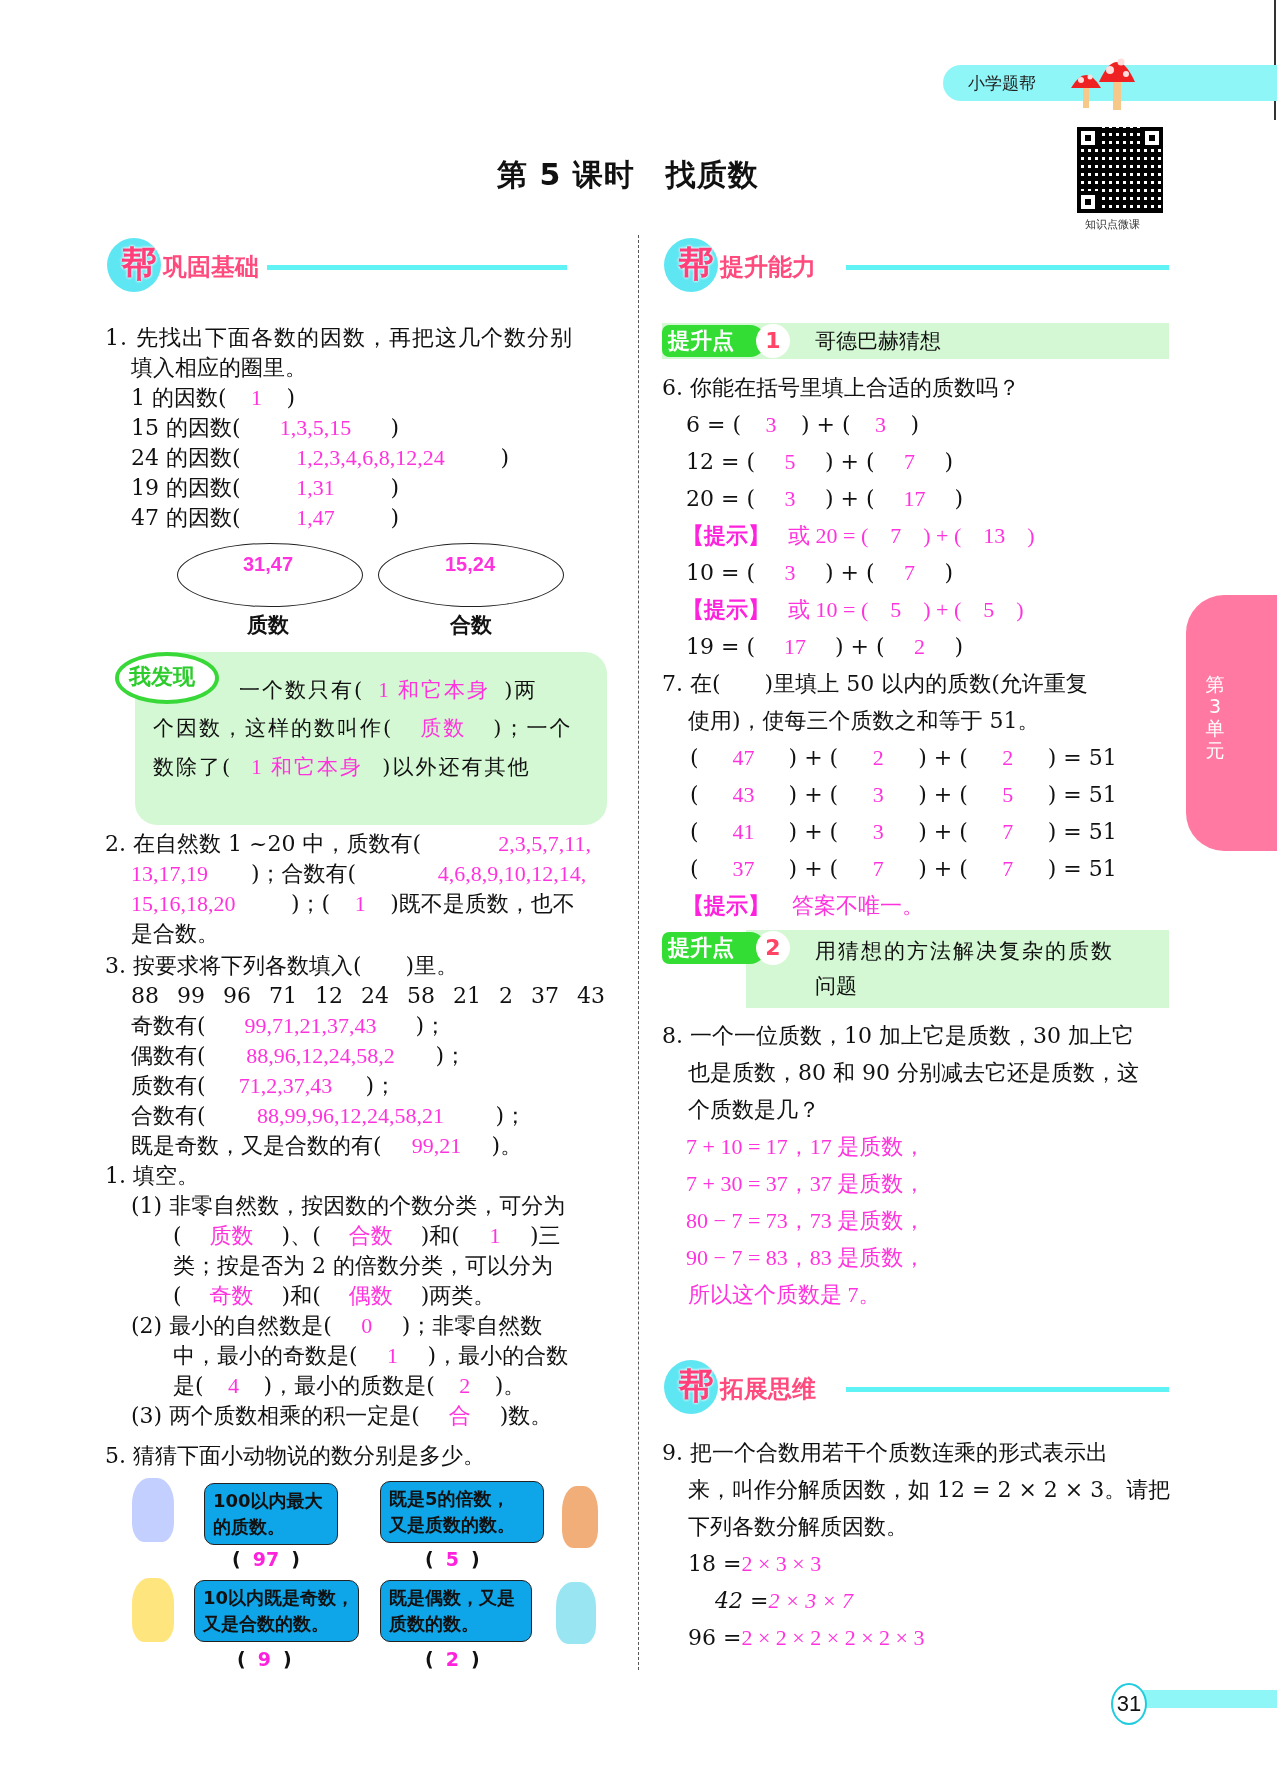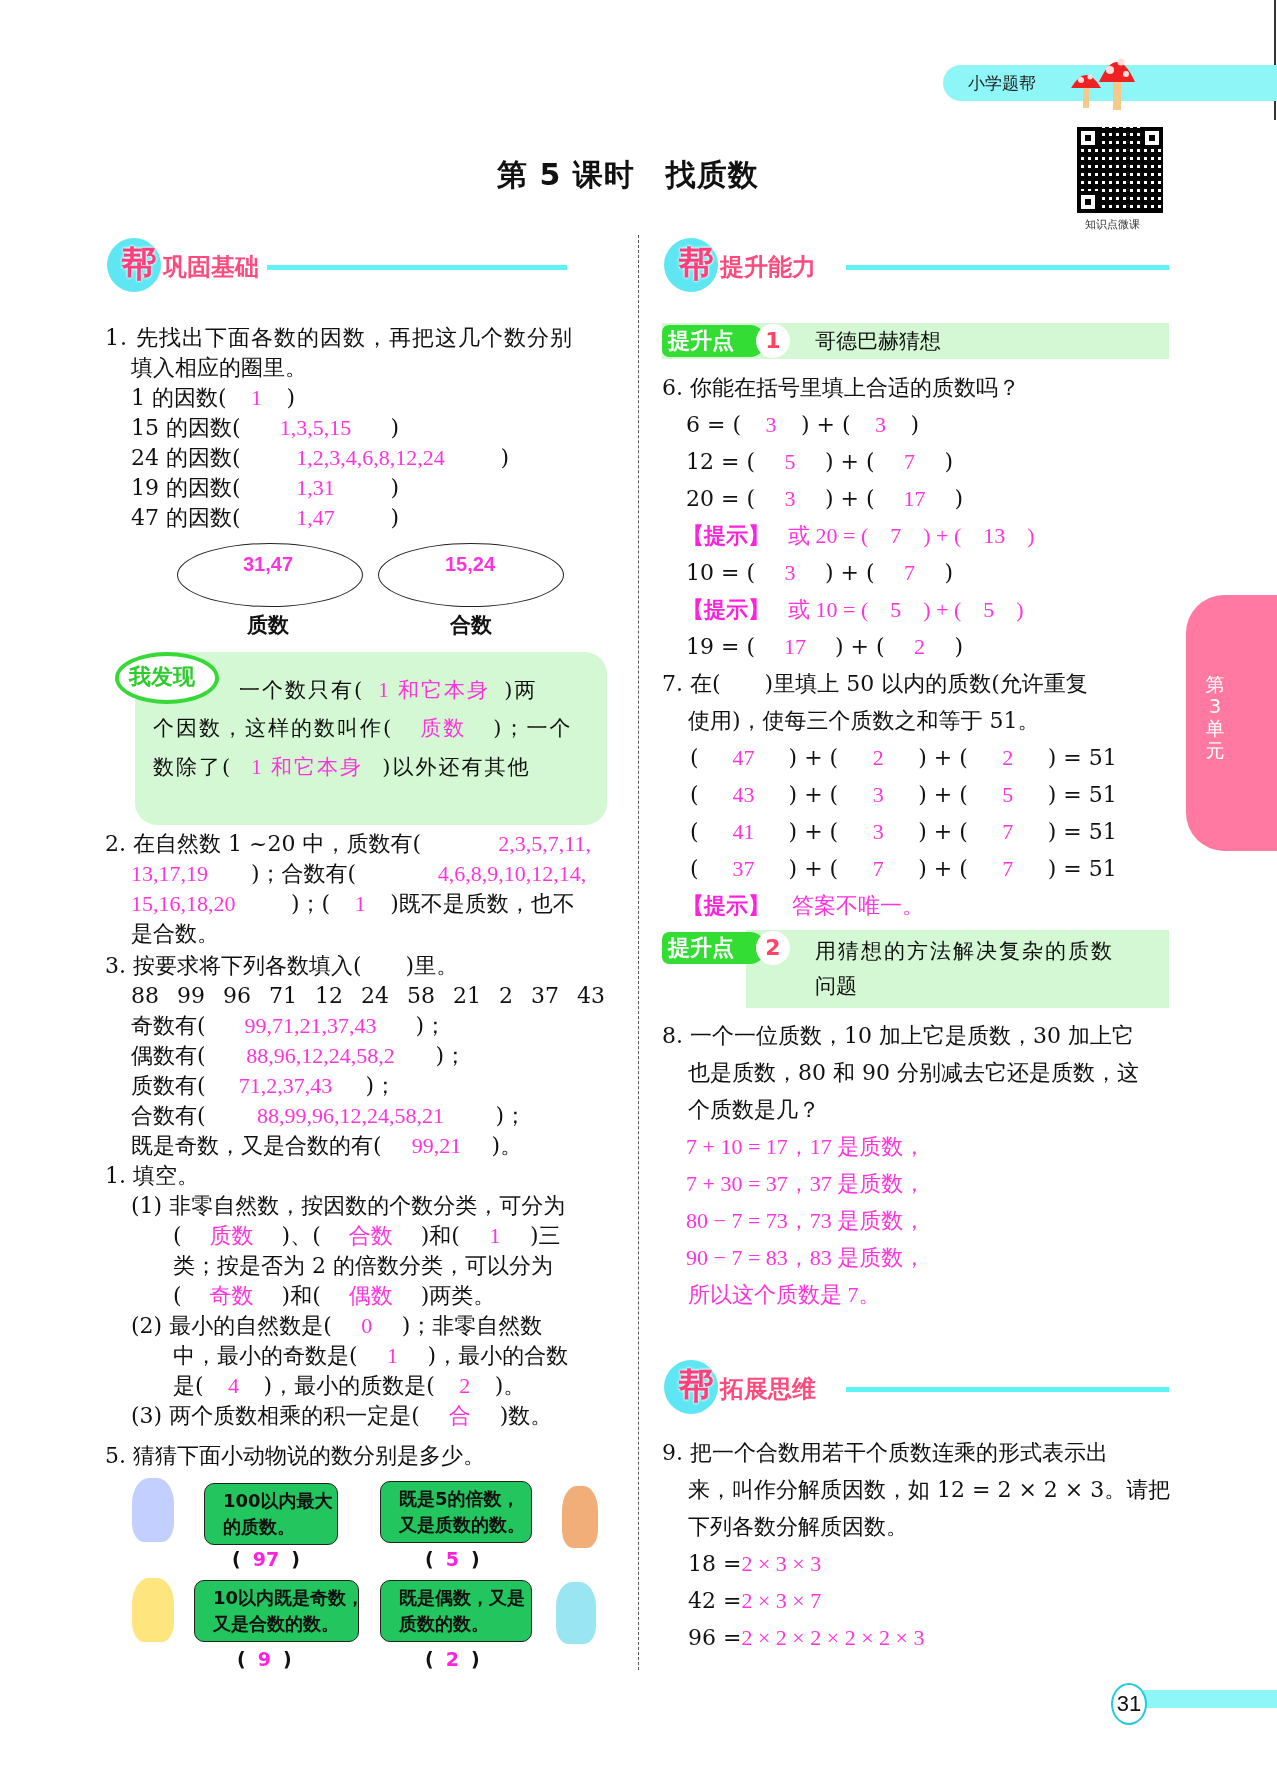--- a/index.html
+++ b/index.html
@@ -37,21 +37,21 @@
   .discover { position: absolute; left: 135px; top: 652px; width: 472px; height: 173px; background: #d5f8d4; border-radius: 22px; }
   .discover-tag { position: absolute; left: 115px; top: 652px; width: 104px; height: 52px; border: 4px solid #38d838; border-radius: 50%; background: #fff; }
   .discover-tag span { position: absolute; left: 10px; top: 6px; font-family: "DejaVu Sans", sans-serif; font-weight: bold; font-size: 22px; color: #2ccc2c; }
   .discover .txt { position: absolute; font-family: "DejaVu Serif", serif; font-size: 21px; line-height: 37px; white-space: nowrap; letter-spacing: 2px; }
 
   .oval { position: absolute; width: 186px; height: 64px; border: 1.5px solid #222; border-radius: 50%; }
   .oval-text { position: absolute; font-weight: bold; color: #ff33dd; font-size: 20px; font-family: "Liberation Sans", sans-serif; }
   .oval-label { position: absolute; font-family: "DejaVu Sans", sans-serif; font-weight: bold; font-size: 21px; }
 
   
-  .speech { position: absolute; border: 1.5px solid #222; border-radius: 10px; background: #22c55e; padding: 4px 18px; font-family: "DejaVu Sans", sans-serif; font-weight: bold; font-size: 18px; line-height: 26px; white-space: nowrap; }
+  .speech { position: absolute; border: 1.5px solid #222; border-radius: 10px; background: #0ea5e9; padding: 4px 8px; font-family: "DejaVu Sans", sans-serif; font-weight: bold; font-size: 18px; line-height: 26px; white-space: nowrap; }
   .animal { position: absolute; border-radius: 40% 40% 30% 30%; opacity: .85; }
   .guess { position: absolute; font-family: "DejaVu Sans", sans-serif; font-weight: bold; font-size: 19px; }
   .guess .v { color: #ff22dd; margin: 0 12px; }
 
   
   .boost { position: absolute; height: 36px; background: #d5f8d4; }
   .boost-badge { position: absolute; height: 32px; background: #33dd33; border-radius: 8px 18px 18px 8px; padding: 0 6px; }
   .boost-badge .t { font-family: "DejaVu Sans", sans-serif; font-weight: bold; color: #fff; font-size: 22px; line-height: 32px; }
   .boost-num { position: absolute; width: 34px; height: 34px; border-radius: 50%; background: #fff; color: #ff4466; font-family: "DejaVu Sans", sans-serif; font-weight: bold; font-size: 22px; text-align: center; line-height: 34px; }
   .boost-title { position: absolute; font-family: "DejaVu Sans", sans-serif; font-size: 21px; white-space: nowrap; line-height: 32px; }
@@ -164,21 +164,21 @@
 
 <div class="line" style="left:105px;top:1441px;">5. 猜猜下面小动物说的数分别是多少。</div>
 
 <div class="animal" style="left:132px;top:1478px;width:42px;height:64px;background:#b8c8ff;"></div>
 <div class="speech" style="left:204px;top:1483px;width:134px;">
     <div>100以内最大</div>
     <div>的质数。</div>
   </div>
 <div class="guess" style="left:232px;top:1548px;">(<span class="v">97</span>)</div>
 
-<div class="speech" style="left:380px;top:1481px;width:152px;">
+<div class="speech" style="left:380px;top:1481px;width:164px;">
     <div>既是5的倍数，</div>
     <div>又是质数的数。</div>
   </div>
 <div class="animal" style="left:562px;top:1486px;width:36px;height:62px;background:#f0a060;"></div>
 <div class="guess" style="left:425px;top:1548px;">(<span class="v">5</span>)</div>
 
 <div class="animal" style="left:132px;top:1578px;width:42px;height:64px;background:#ffe066;"></div>
 <div class="speech" style="left:194px;top:1580px;width:165px;">
     <div>10以内既是奇数，</div>
     <div>又是合数的数。</div>
@@ -240,20 +240,20 @@
   <div class="bubble"></div>
   <div class="bang">帮</div>
   <div class="label">拓展思维</div>
   <div class="rule" style="left:182px;width:323px;"></div>
 </div>
 
 <div class="line" style="left:662px;top:1438px;">9. 把一个合数用若干个质数连乘的形式表示出</div>
 <div class="line" style="left:688px;top:1475px;">来，叫作分解质因数，如 12 = 2 × 2 × 3。请把</div>
 <div class="line" style="left:688px;top:1512px;">下列各数分解质因数。</div>
 <div class="line" style="left:688px;top:1549px;"><span>18 =</span><span class="ans">2 × 3 × 3</span></div>
-<div class="line" style="left:688px;top:1586px;"><span>42 =</span><span class="ans">2 × 3 × 7</span></div>
+<div class="line" style="left:715px;top:1586px;font-style:italic;"><span>42 =</span><span class="ans">2 × 3 × 7</span></div>
 <div class="line" style="left:688px;top:1623px;"><span>96 =</span><span class="ans">2 × 2 × 2 × 2 × 2 × 3</span></div>
 
 <div class="side-tab">
     <div class="t">第3单元</div>
   </div>
 <div class="page-bar"></div>
 <div class="page-num">31</div>
 
 </body></html>

